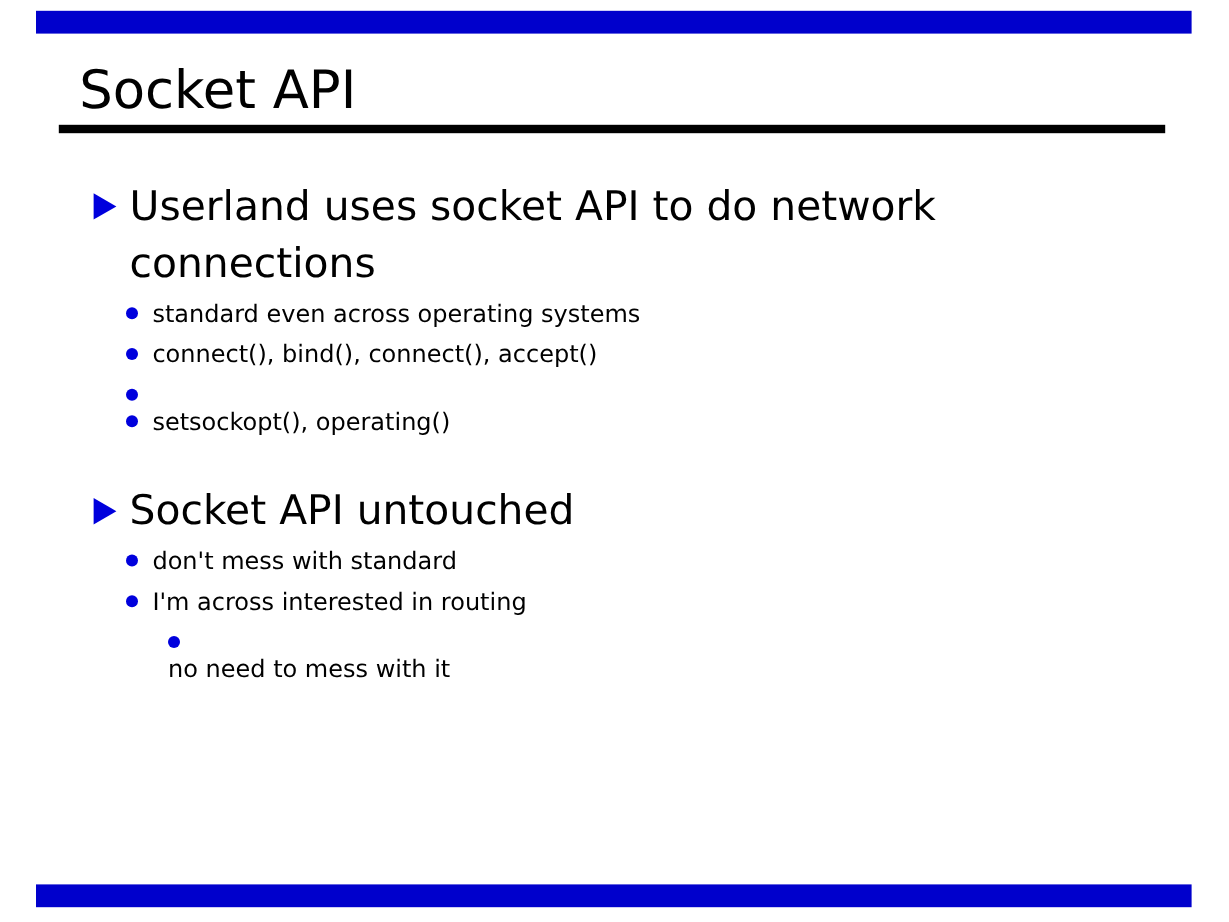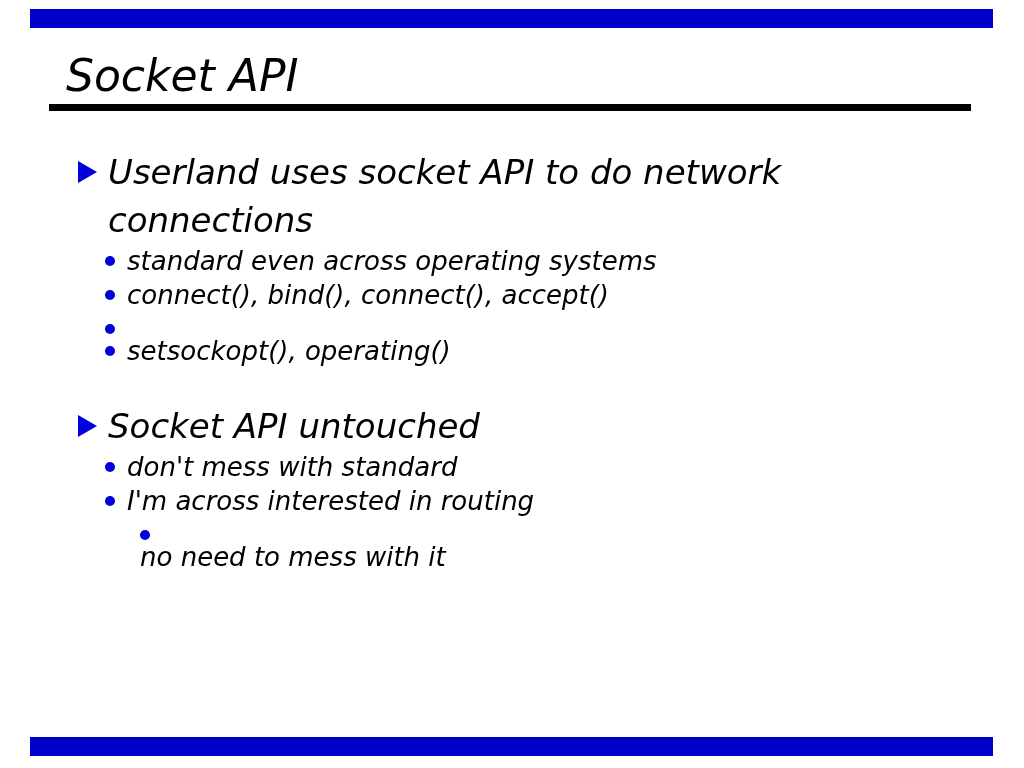--- a/index.html
+++ b/index.html
@@ -13,21 +13,20 @@
   body {
     width: 1024px; height: 768px; overflow: hidden;
     background: var(--background);
     font-family: "DejaVu Sans", "Liberation Sans", sans-serif;
   }
   .slide {
     position: relative;
     width: 1024px; height: 768px;
     background: var(--background);
     color: var(--text-black);
-    font-style: italic;
   }
   .accent-bar {
     position: absolute;
     left: 30px; width: 963px; height: 19px;
     background: var(--bar-blue);
   }
   .accent-bar.top { top: 9px; }
   .accent-bar.bottom { top: 737px; }
   .title {
     position: absolute;
@@ -54,21 +53,21 @@
   .l1 .tri {
     flex: none;
     width: 0; height: 0;
     border-left: 19px solid var(--bullet-blue);
     border-top: 11px solid transparent;
     border-bottom: 11px solid transparent;
     margin-top: 13px;
     margin-right: 11px;
   }
   .l1 .txt { max-width: 680px; }
-  .l2, .l3 { font-size: 26px; line-height: 34px; }
+  .l2, .l3 { font-size: 20px; line-height: 34px; }
   .l2 { padding-left: 27px; }
   .l3 { padding-left: 62px; flex-direction: column; }
   .dot {
     flex: none;
     width: 10px; height: 10px;
     border-radius: 50%;
     background: var(--bullet-blue);
     margin-top: 12px;
     margin-right: 12px;
   }

